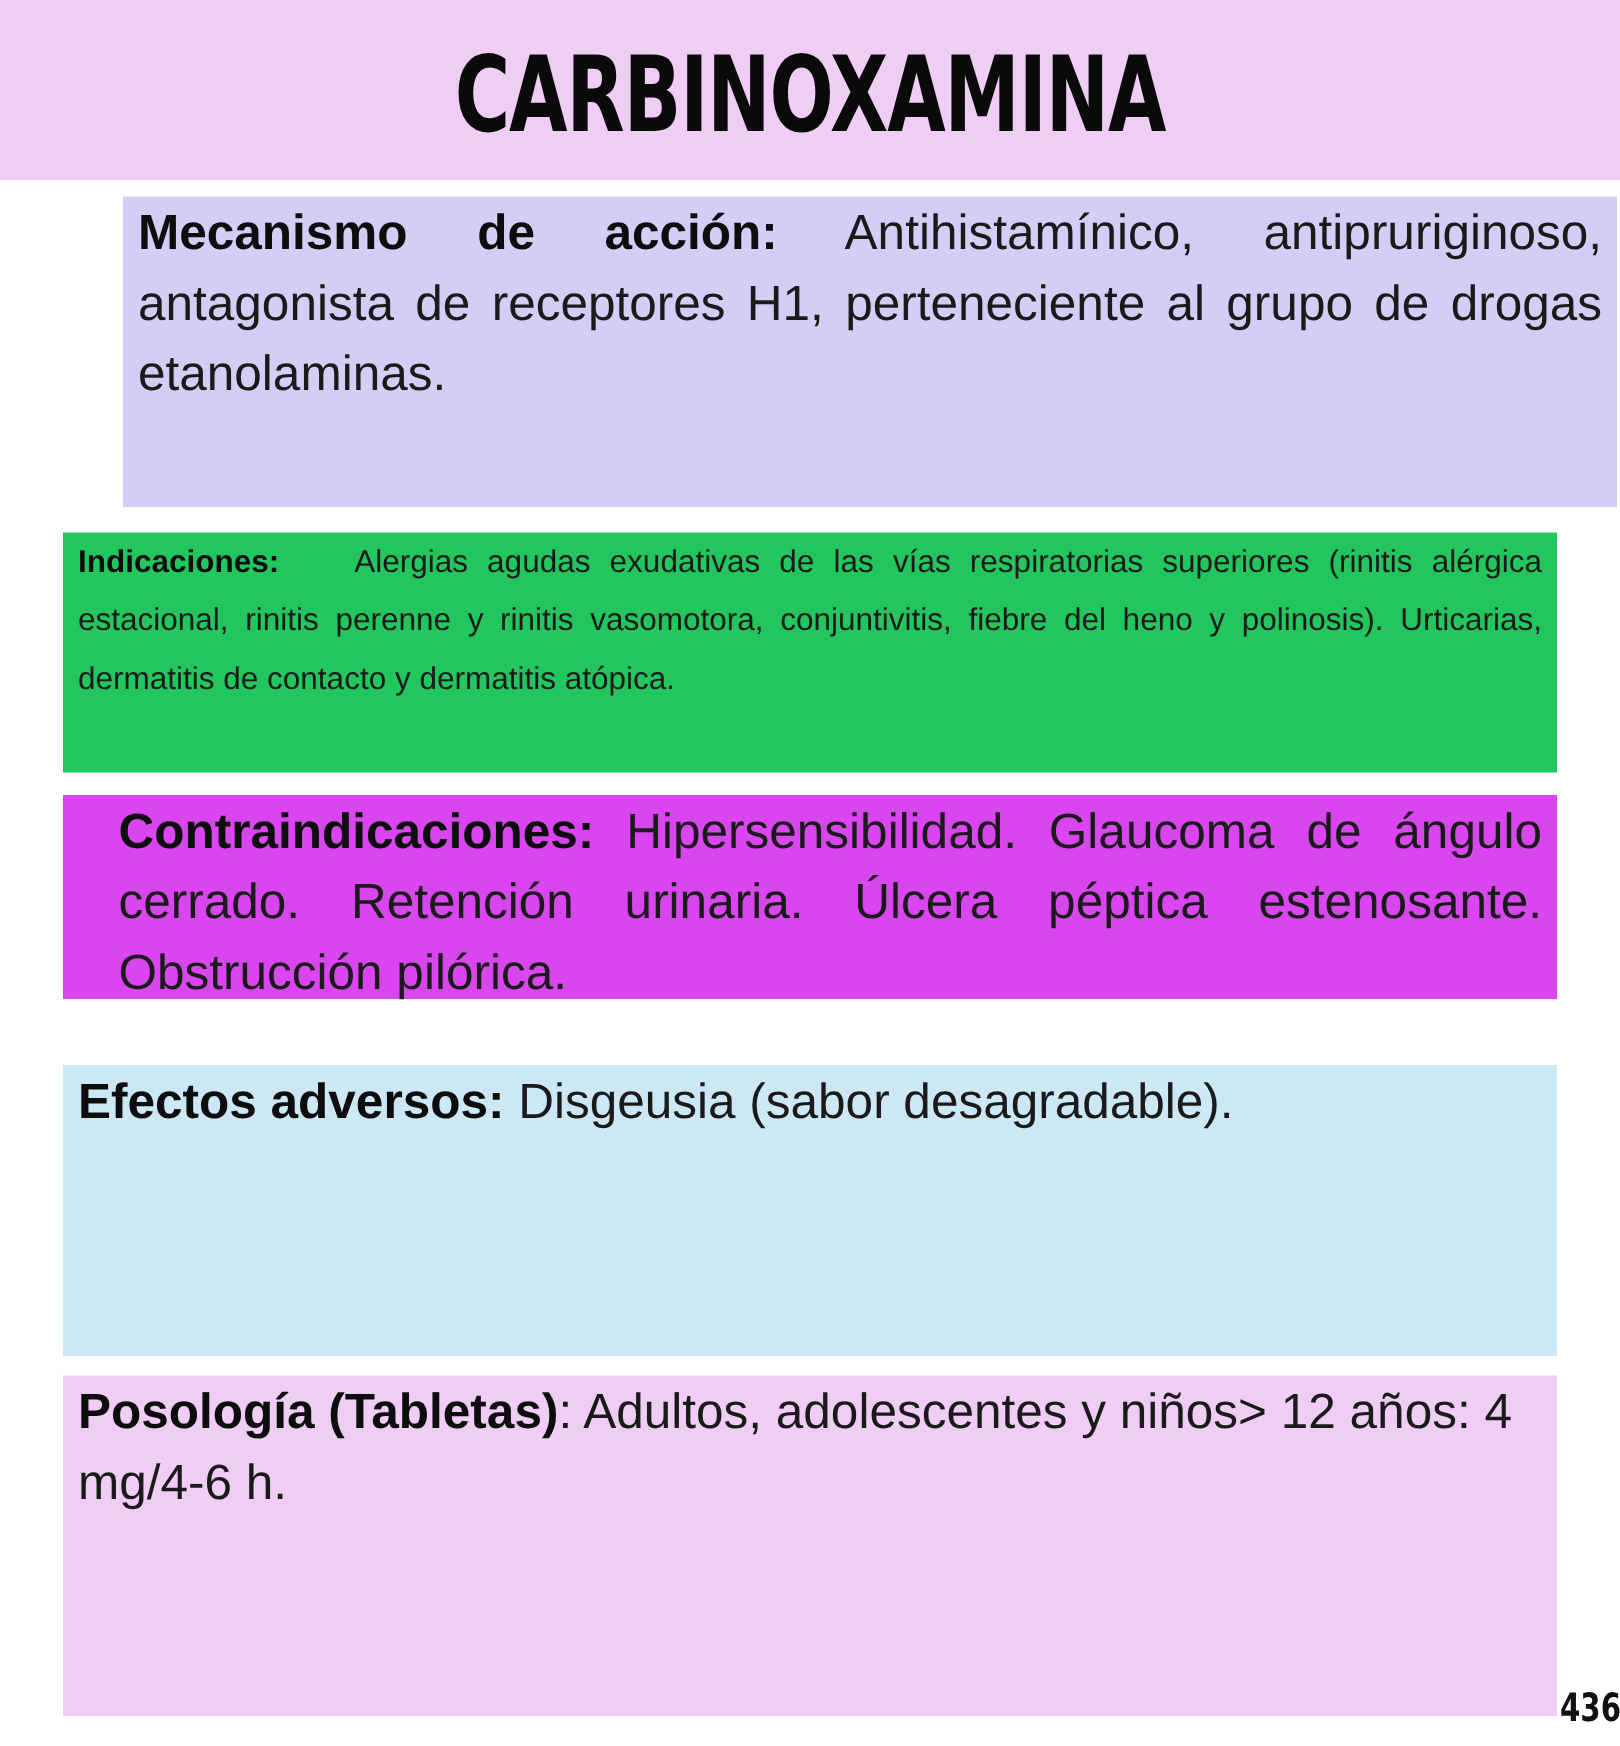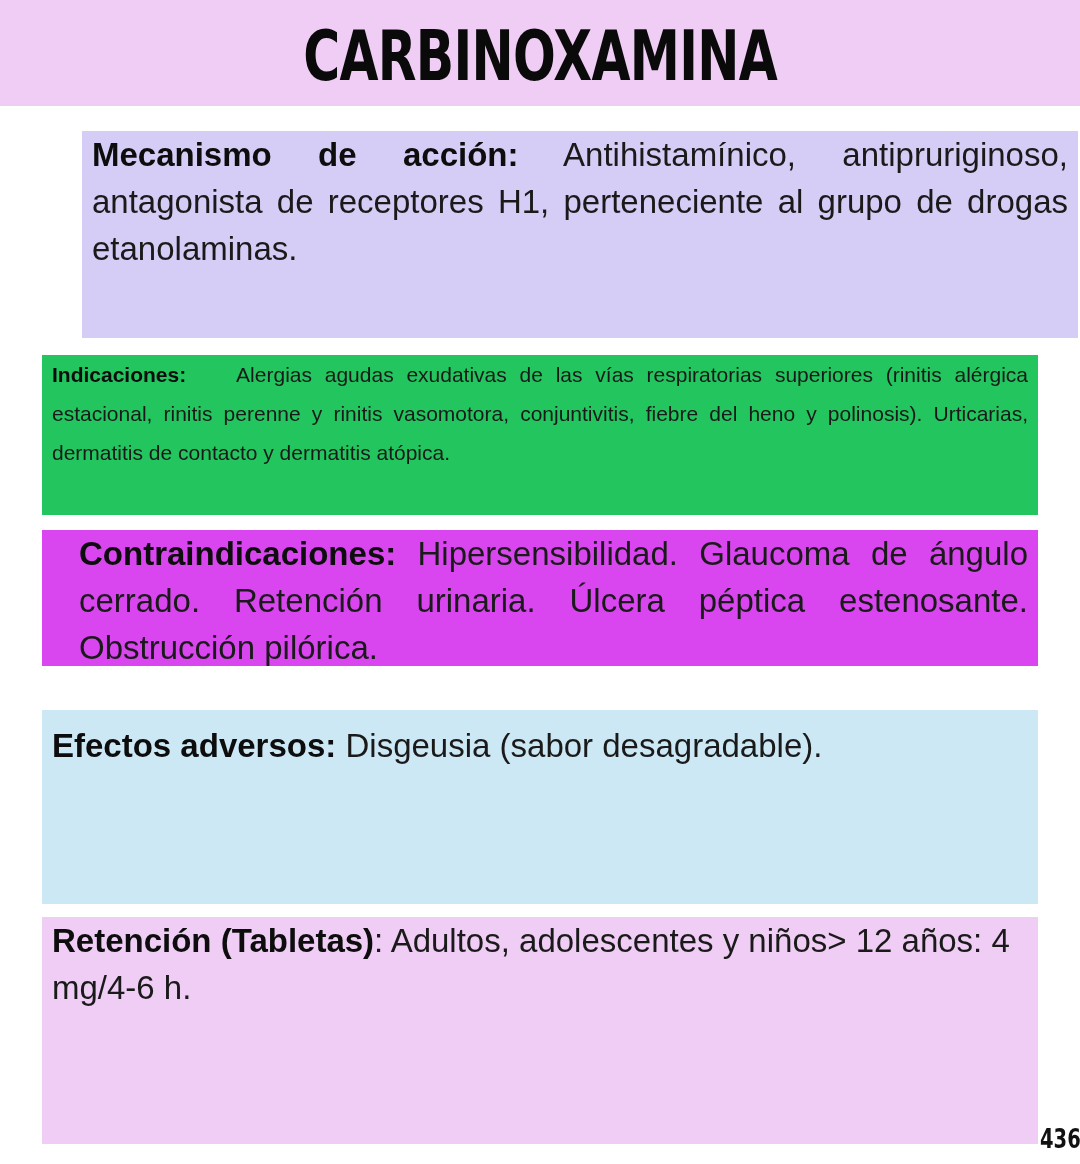--- a/index.html
+++ b/index.html
@@ -3,41 +3,41 @@
   <meta charset="utf-8">
   <style>
     html, body { margin: 0; padding: 0; }
     body {
       width: 1080px; height: 1164px; background: #ffffff;
       position: relative; overflow: hidden;
       font-family: "Liberation Sans", "DejaVu Sans", sans-serif;
       color: #1a1a1a;
     }
     .header {
-      position: absolute; left: 0; top: 0; width: 1080px; height: 106px;
+      position: absolute; left: 0; top: 0; width: 1080px; height: 120px;
       background: #efcdf4;
       display: flex; align-items: center; justify-content: center;
     }
     .title {
       font-family: "DejaVu Sans", sans-serif;
       font-weight: bold; font-size: 70px; letter-spacing: -1px;
       color: #0a0a0a; transform: scaleX(0.72); transform-origin: center;
       margin-top: 6px;
     }
     .box {
       position: absolute; left: 42px; width: 996px;
       box-sizing: border-box; padding: 0 10px;
       text-align: justify;
     }
     .box .label { font-weight: bold; color: #0d0d0d; }
     .box p { margin: 0; }
     .b1 { top: 131px; height: 207px; background: #d5cdf5; font-size: 33px; line-height: 47px; padding-top: 0; margin-left: 40px; }
     .b2 { top: 355px; height: 160px; background: #22c55e; font-size: 21px; line-height: 39px; padding-top: 0; }
     .b3 { top: 530px; height: 136px; background: #d946ef; font-size: 33px; line-height: 47px; padding-top: 0; padding-left: 37px; }
-    .b4 { top: 710px; height: 194px; background: #cde8f5; font-size: 33px; line-height: 47px; padding-top: 12px; }
+    .b4 { top: 710px; height: 194px; background: #cde8f5; font-size: 33px; line-height: 47px; padding-top: 0; }
     .b5 { top: 917px; height: 227px; background: #efcdf4; font-size: 33px; line-height: 47px; padding-top: 0; text-align: left; }
     .b5 .line { display: block; }
     .page-number {
       position: absolute; left: 1040px; top: 1124px; font-weight: bold;
       font-family: "DejaVu Sans", sans-serif;
       font-size: 26px; color: #111; transform: scaleX(0.75); transform-origin: left;
     }
   </style>
 </head>
 <body>
@@ -56,16 +56,16 @@
 
 <div class="box b3">
   <p><span class="label">Contraindicaciones:</span><span> Hipersensibilidad. Glaucoma de ángulo cerrado. Retención urinaria. Úlcera péptica estenosante. Obstrucción pilórica.</span></p>
 </div>
 
 <div class="box b4">
   <p><span class="label">Efectos adversos:</span><span> Disgeusia (sabor desagradable).</span></p>
 </div>
 
 <div class="box b5">
-  <p><span class="label">Retención (Tabletas)</span><span>: Adultos, adolescentes y niños&gt; 12 años: 4 mg/4-6 h.</span></p>
+  <p><span class="label">Posología (Tabletas)</span><span>: Adultos, adolescentes y niños&gt; 12 años: 4 mg/4-6 h.</span></p>
 </div>
 
 <div class="page-number">436</div>
 
 </body></html>

